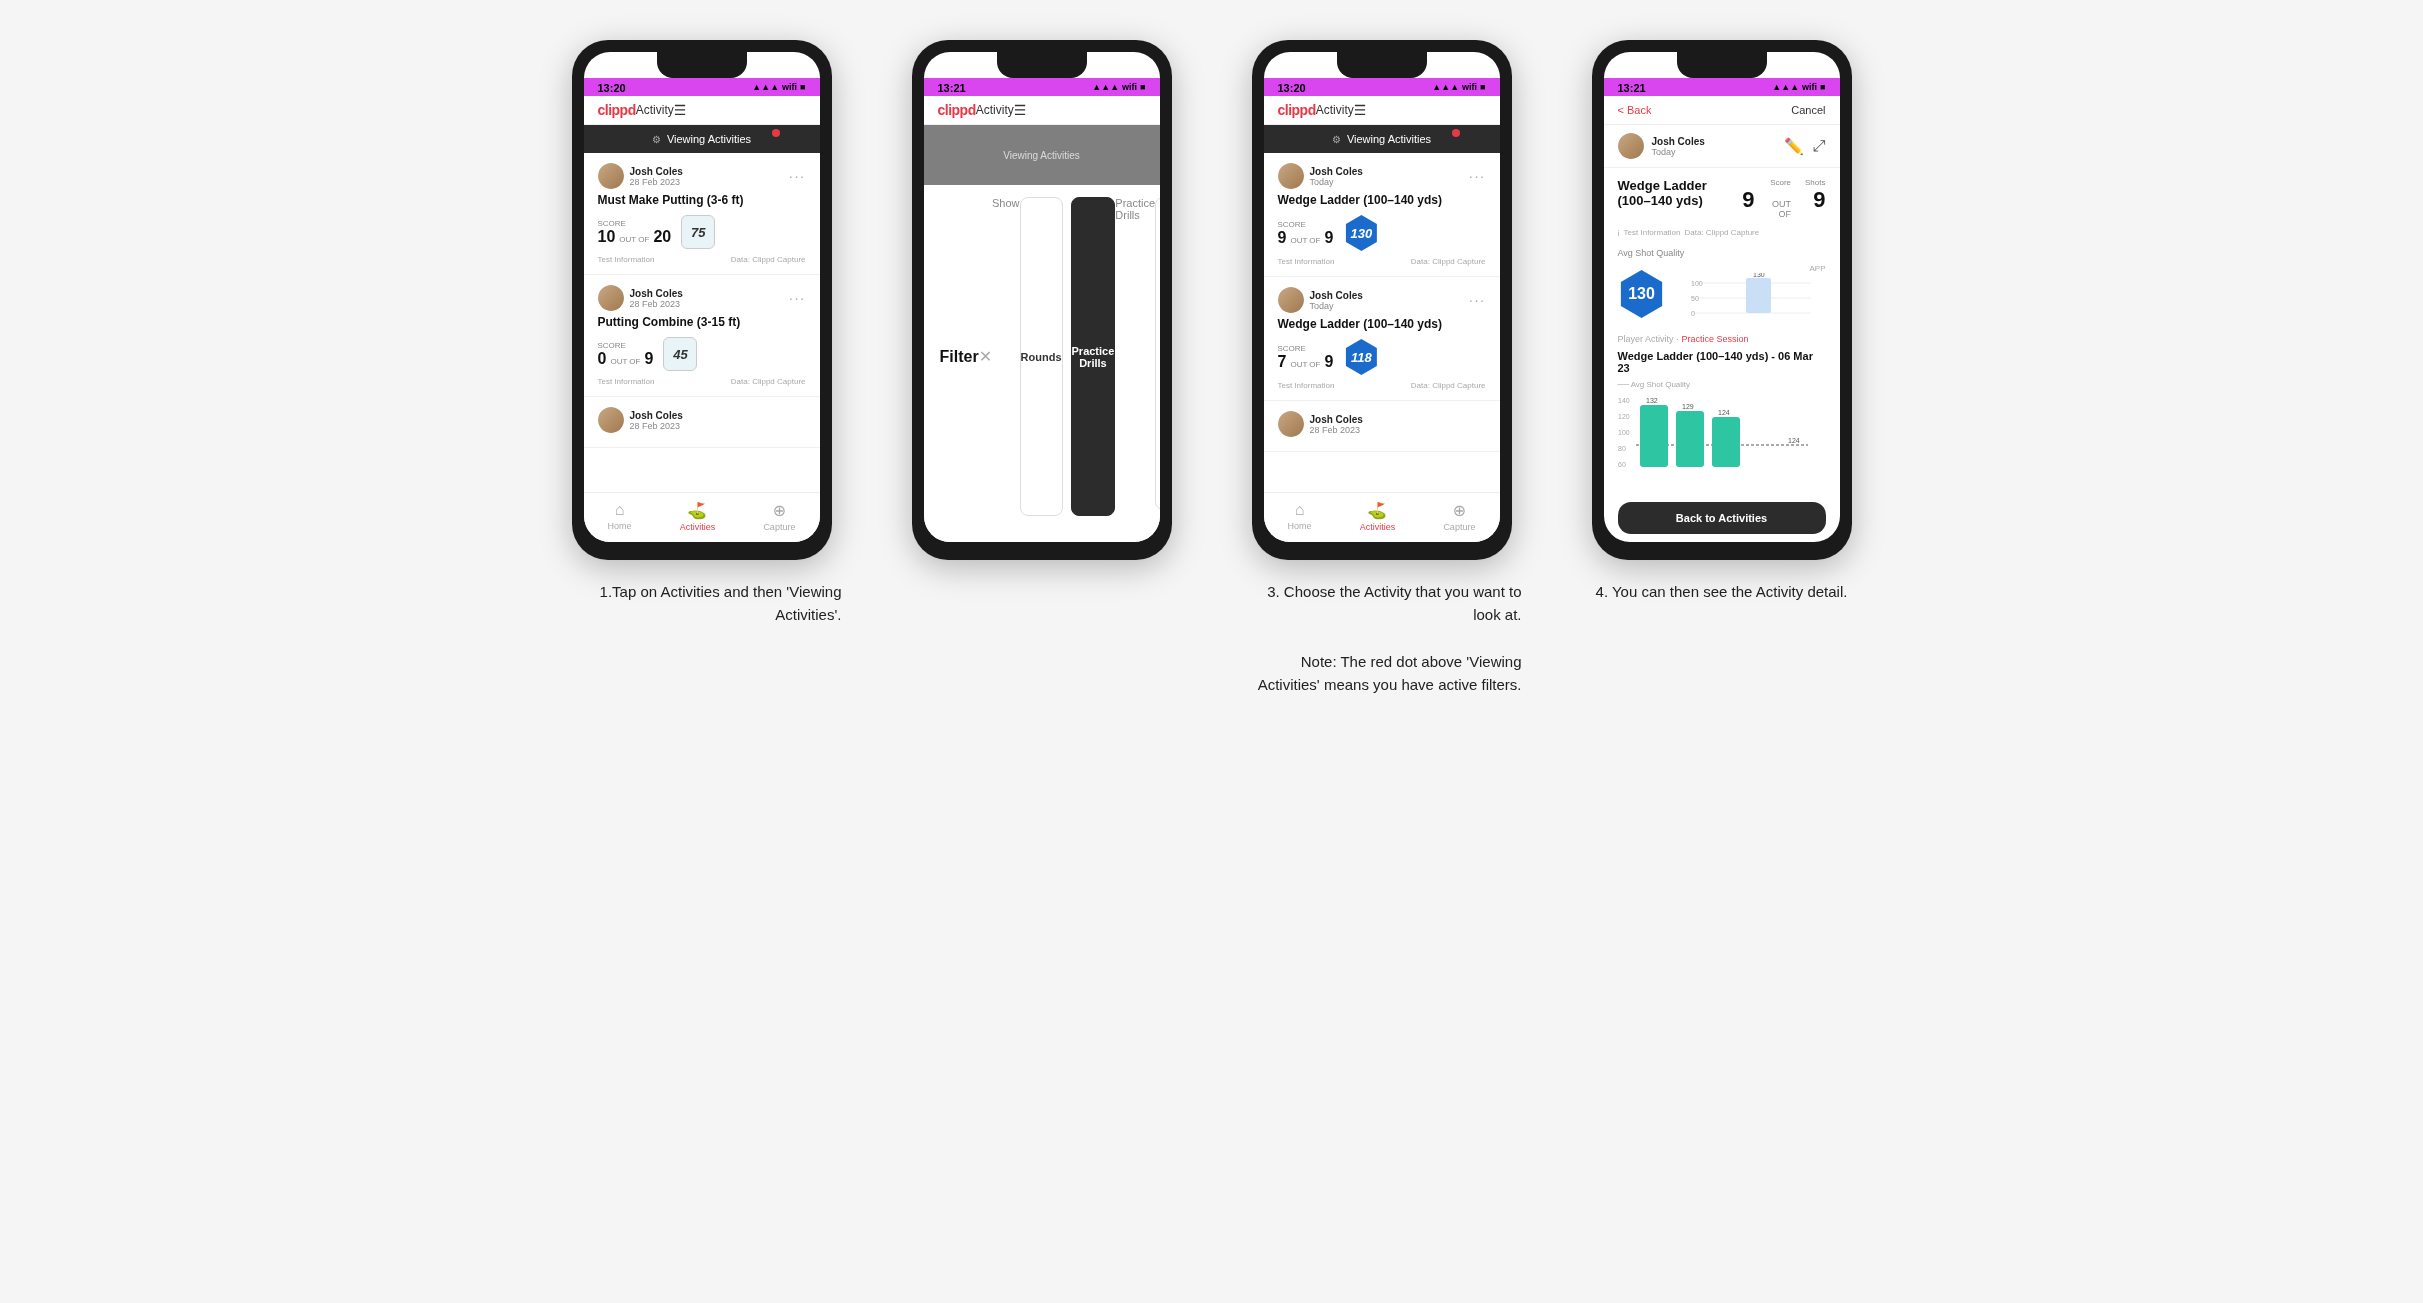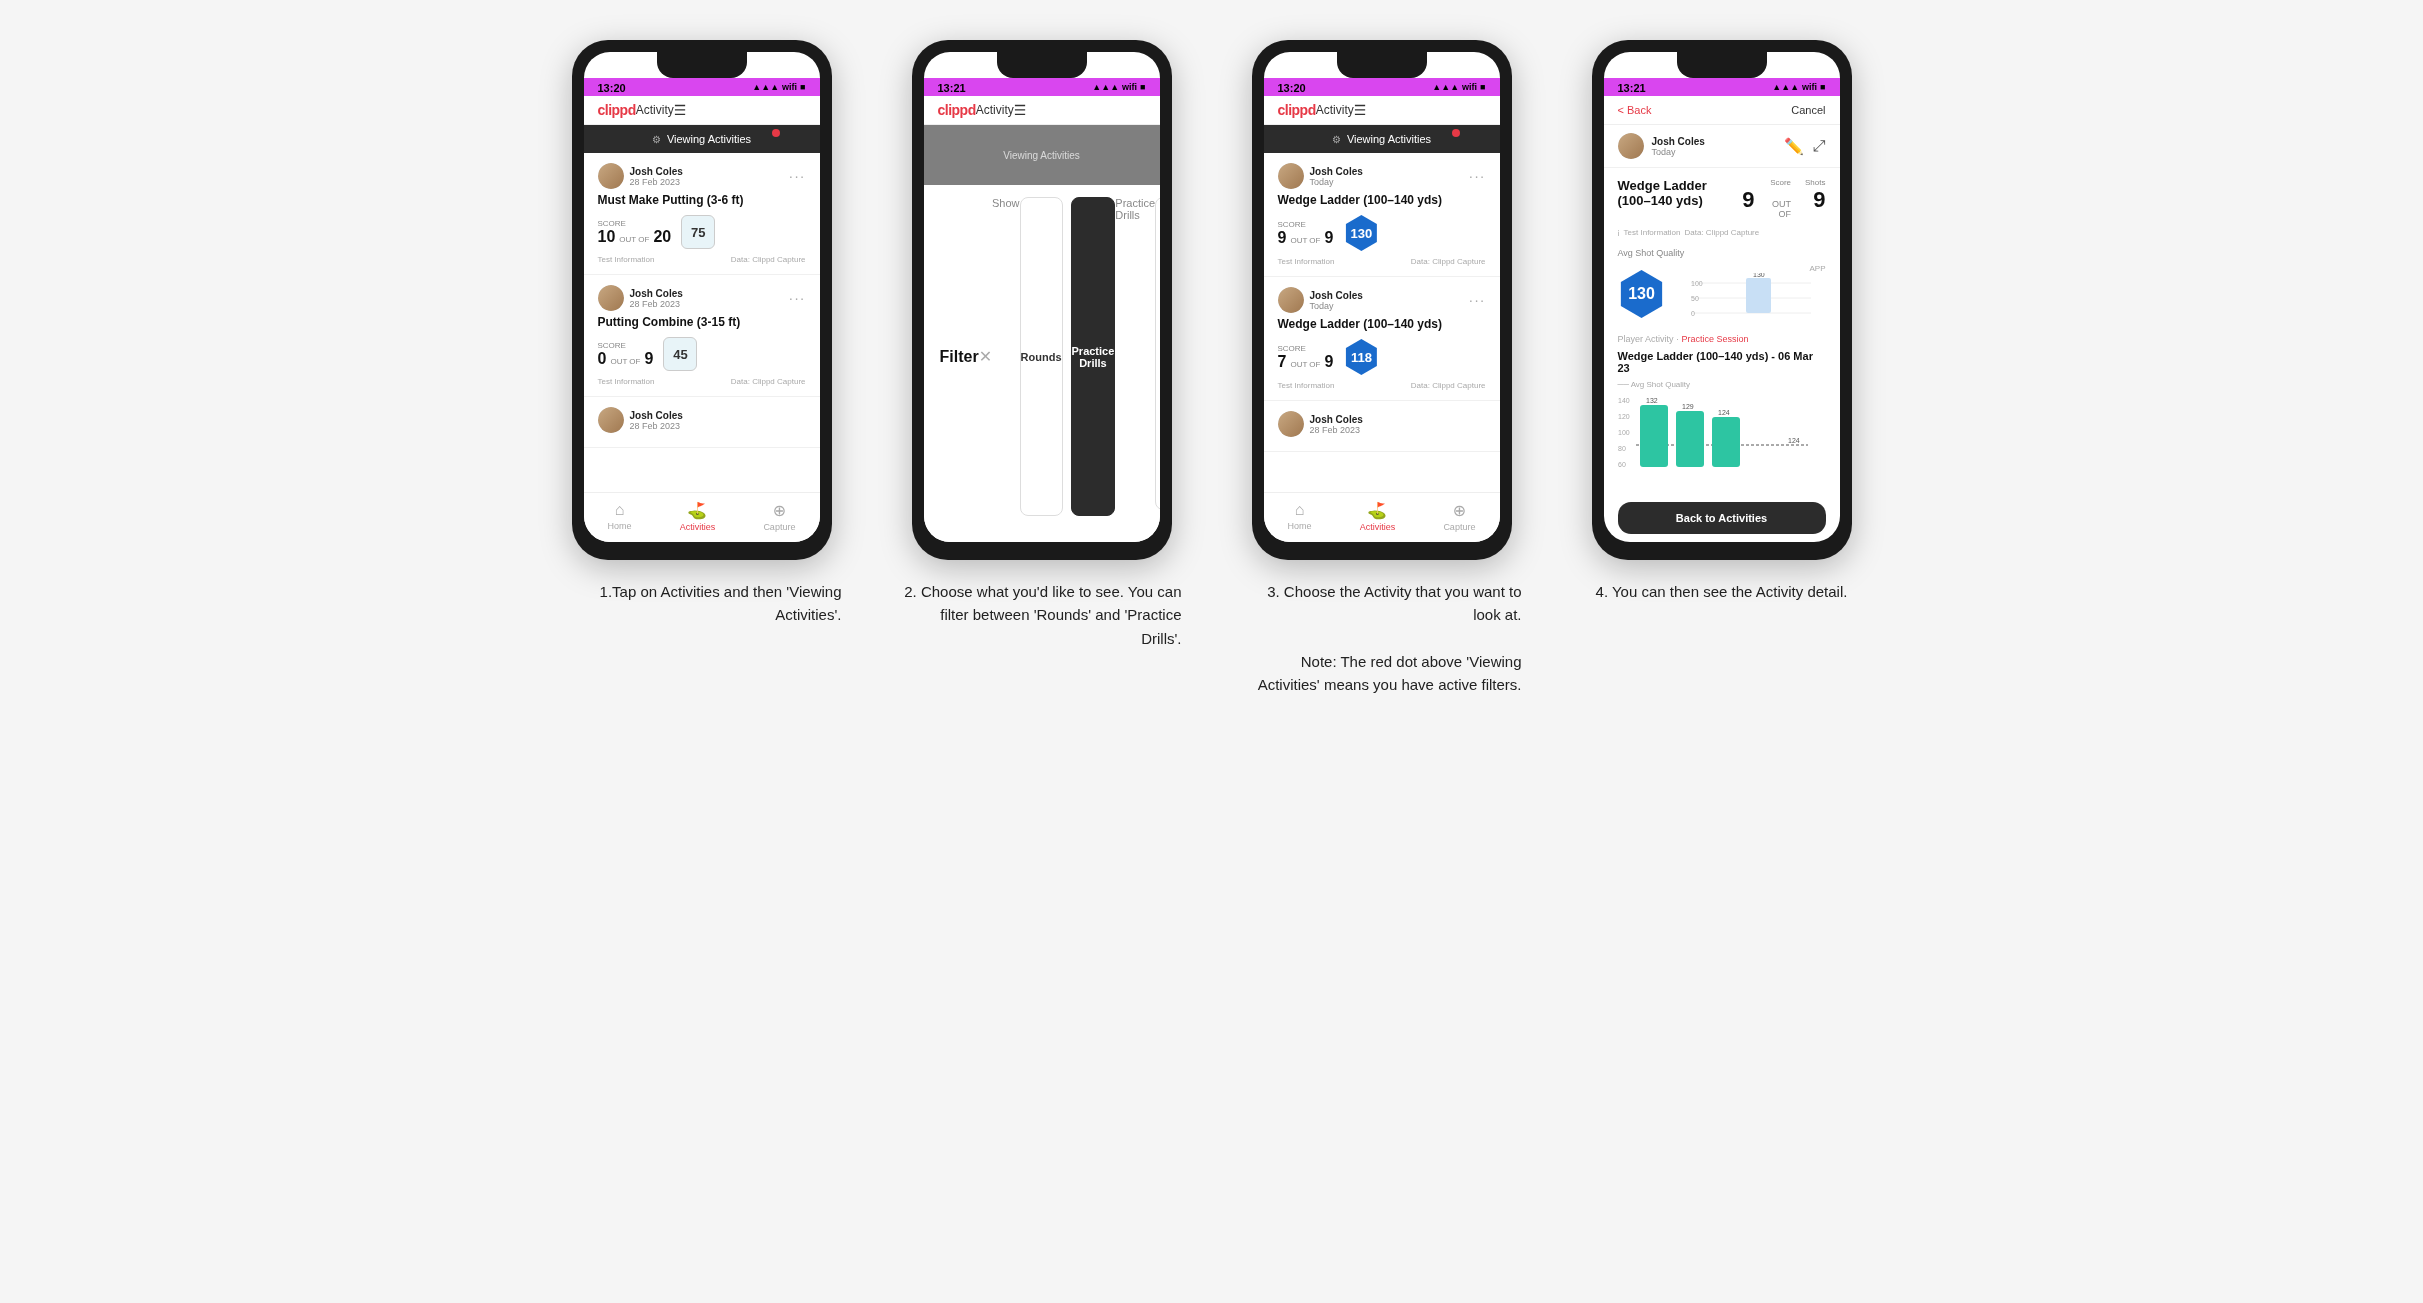--- a/index.html
+++ b/index.html
@@ -156,20 +156,21 @@
       height: 34px;
       background: #e8f4f8;
       border-radius: 6px;
       display: flex;
       align-items: center;
       justify-content: center;
       font-size: 13px;
       font-weight: 700;
       color: #333;
       border: 1.5px solid #ccc;
+      font-style: italic;
     }
     .shot-quality-badge.blue-hex {
       background: #1a6bcc;
       color: #fff;
       border-radius: 8px;
       border: none;
       clip-path: polygon(50% 0%, 93% 25%, 93% 75%, 50% 100%, 7% 75%, 7% 25%);
       width: 36px;
       height: 36px;
     }
@@ -565,21 +566,20 @@
               <button class="drill-btn">PUTT</button>
             </div>
             <div class="filter-actions">
               <button class="clear-btn">Clear Filters</button>
               <button class="apply-btn">Apply</button>
             </div>
           </div>
         </div>
       </div>
     </div>
-    <p class="step-text">2. Choose what you'd like to see. You can filter between 'Rounds' and 'Practice Drills'.</p>
   </div>
 
   <div class="step-col">
     <div class="phone">
       <div class="phone-inner">
         <div class="phone-notch"></div>
         <div class="status-bar">
           <span class="status-bar-time">13:20</span>
           <div class="status-icons">
             <span>▲▲▲</span>

